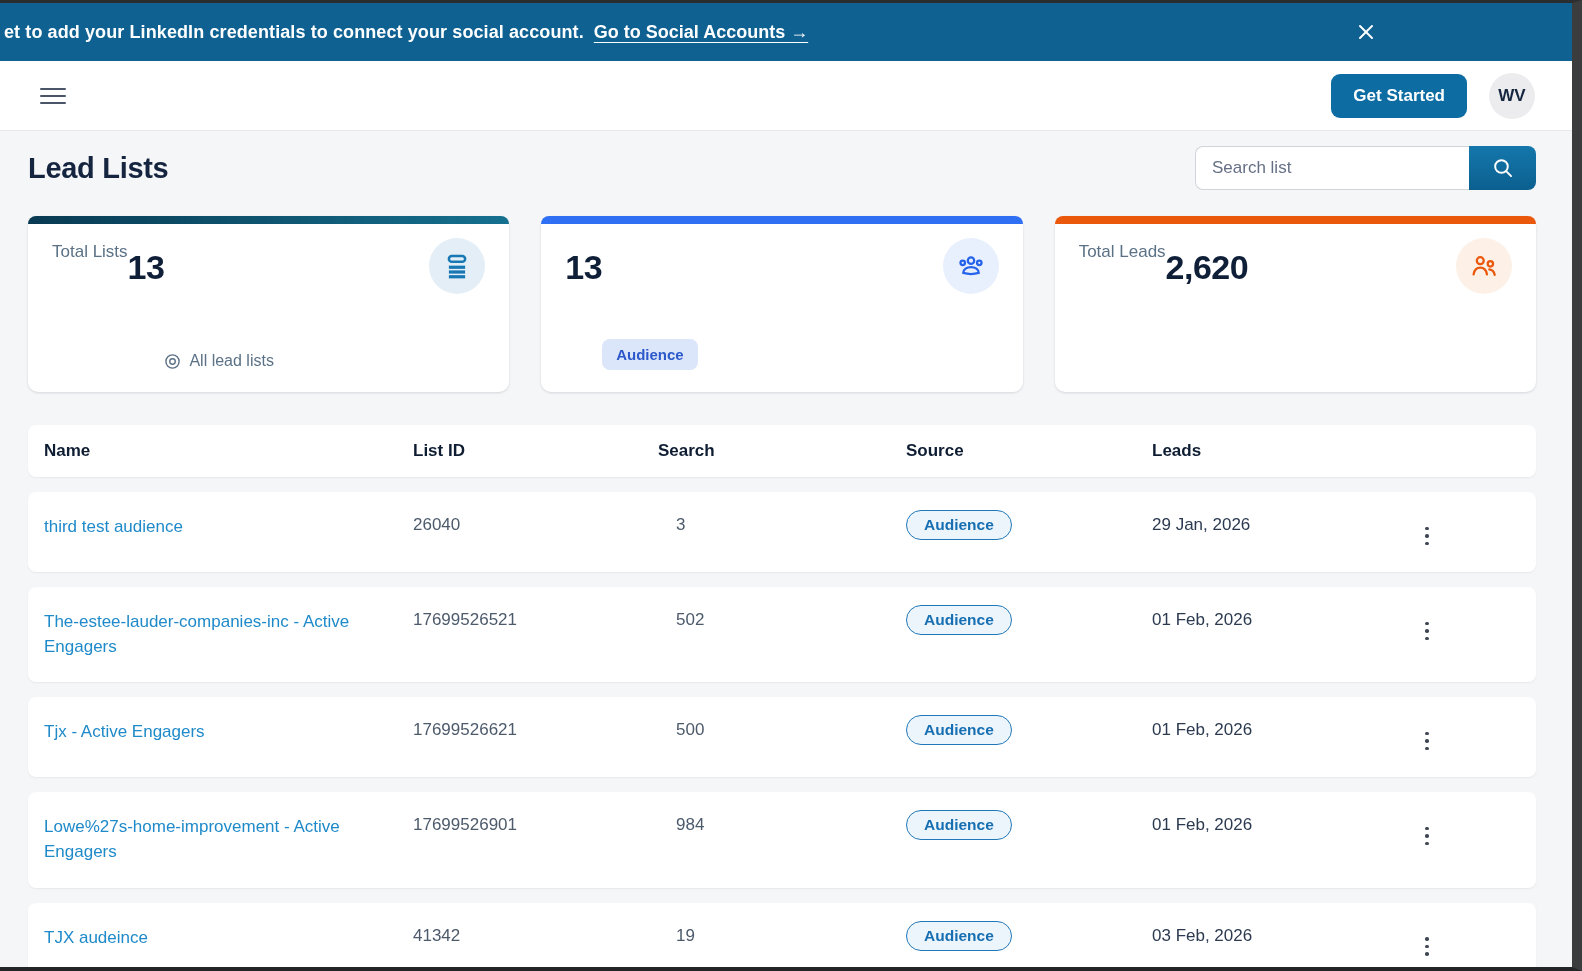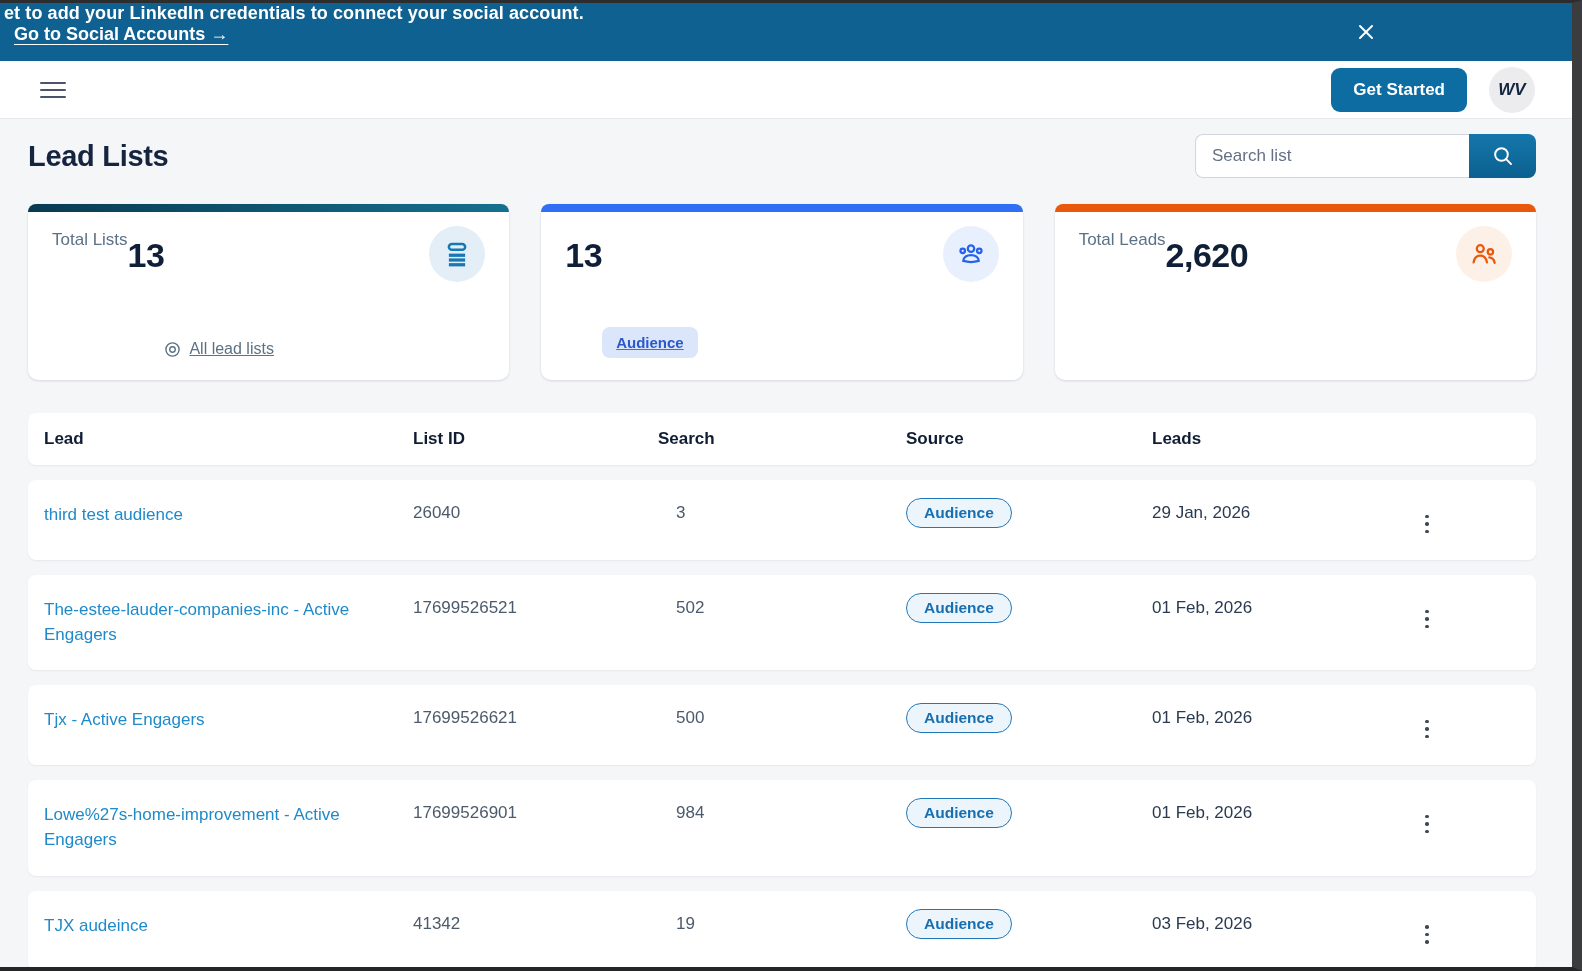--- a/index.html
+++ b/index.html
@@ -7,51 +7,51 @@
   body { font-family:"Liberation Sans", sans-serif; background:#f5f6f8; }
 
   .window {
     width:1582px; height:971px; overflow:hidden; position:relative;
     border-top:3px solid #2b2d2f; border-right:10px solid #3a3c3e; border-bottom:4px solid #232527;
     background:#f5f6f8;
   }
 
   
   .banner {
-    height:58px; background:#0e6191; display:flex; 
-    color:#fff; padding-left:4px; position:relative;flex-direction:column;
+    height:58px; background:#0e6191; display:flex; align-items:center;
+    color:#fff; padding-left:4px; position:relative;
   }
   .banner-msg { font-size:18px; font-weight:700; letter-spacing:.1px; }
   .banner-link {
     font-size:18px; font-weight:700; color:#fff; text-decoration:underline;
     text-underline-offset:4px; margin-left:10px; cursor:pointer; white-space:nowrap;
   }
   .banner-close {
     position:absolute; left:1348px; top:50%; transform:translateY(-50%);
     width:36px; height:36px; display:flex; align-items:center; justify-content:center;
     cursor:pointer; background:transparent; border:none;
   }
 
   
   .header {
-    height:58px; background:#ffffff; border-bottom:1px solid #e7e9ee;
+    height:70px; background:#ffffff; border-bottom:1px solid #e7e9ee;
     display:flex; align-items:center; justify-content:space-between;
     padding:0 37px 0 40px;
   }
   .hamburger { width:26px; cursor:pointer; display:flex; flex-direction:column; gap:5px; background:none; border:none; }
   .hamburger i { display:block; height:2px; background:#4a5568; border-radius:2px; }
   .header-right { display:flex; align-items:center; gap:22px; }
   .btn-primary {
     background:#0d6da2; color:#fff; font-family:inherit; font-size:17px; font-weight:700;
     border:none; border-radius:9px; padding:12px 22px; cursor:pointer;
   }
   .avatar {
     width:46px; height:46px; border-radius:50%; background:#ececee;
     display:flex; align-items:center; justify-content:center;
-    color:#13253f; font-size:17px; font-weight:700; cursor:pointer;font-style:italic;
+    color:#13253f; font-size:17px; font-weight:700; cursor:pointer;
   }
 
   
   .main { padding:15px 36px 0 28px; }
 
   .title-row { display:flex; align-items:center; justify-content:space-between; }
   .page-title { font-size:29px; font-weight:700; color:#16253f; letter-spacing:-.3px; }
   .search-group { display:flex; }
   .search-input {
     width:274px; height:44px; border:1px solid #d0d5dd; border-right:none;
@@ -68,21 +68,21 @@
   
   .cards { display:grid; grid-template-columns:repeat(3,1fr); gap:32px; margin-top:26px; }
   .card {
     background:#fff; border-radius:10px; height:176px; position:relative;
     box-shadow:0 1px 3px rgba(16,24,40,.09), 0 1px 2px rgba(16,24,40,.05);
     display:flex; flex-direction:row; padding:26px 24px 22px;
   }
   .card-accent { position:absolute; top:0; left:0; right:0; height:8px; border-radius:10px 10px 0 0; }
   .card-label { font-size:17px; color:#5b7186; }
   .card-value { font-size:34px; font-weight:800; color:#101f38; margin-top:6px; letter-spacing:-.5px; }
-  .card-footer { margin-top:auto; display:flex; align-items:center; gap:8px; font-size:16px; color:#5b7186;text-decoration:underline; }
+  .card-footer { margin-top:auto; display:flex; align-items:center; gap:8px; font-size:16px; color:#5b7186; }
   .card-footer.orange { color:#e8590b; font-weight:600; }
   .icon-circle {
     position:absolute; top:22px; right:24px; width:56px; height:56px; border-radius:50%;
     display:flex; align-items:center; justify-content:center;
   }
   .icon-circle.blue-light { background:#e3eef6; }
   .icon-circle.blue { background:#e9f0fd; }
   .icon-circle.orange { background:#fdf1e7; }
   .badge-soft {
     display:inline-block; background:#dbe6fb; color:#2b59c9; font-size:15px; font-weight:600;
@@ -209,21 +209,21 @@
             <circle cx="16.8" cy="10.4" r="2"></circle>
             <path d="M16 14.6c2.2.3 3.6 1.8 4 4"></path>
           </svg>
         </span>
       </div>
 
     </div>
 
     <div class="table">
       <div class="thead">
-        <div>Lead</div>
+        <div>Name</div>
         <div>List ID</div>
         <div>Search</div>
         <div>Source</div>
         <div>Leads</div>
         <div></div>
       </div>
       <div>
   <div class="trow">
     <div class="cell name"><a>third test audience</a></div>
     <div class="cell listid">26040</div>

